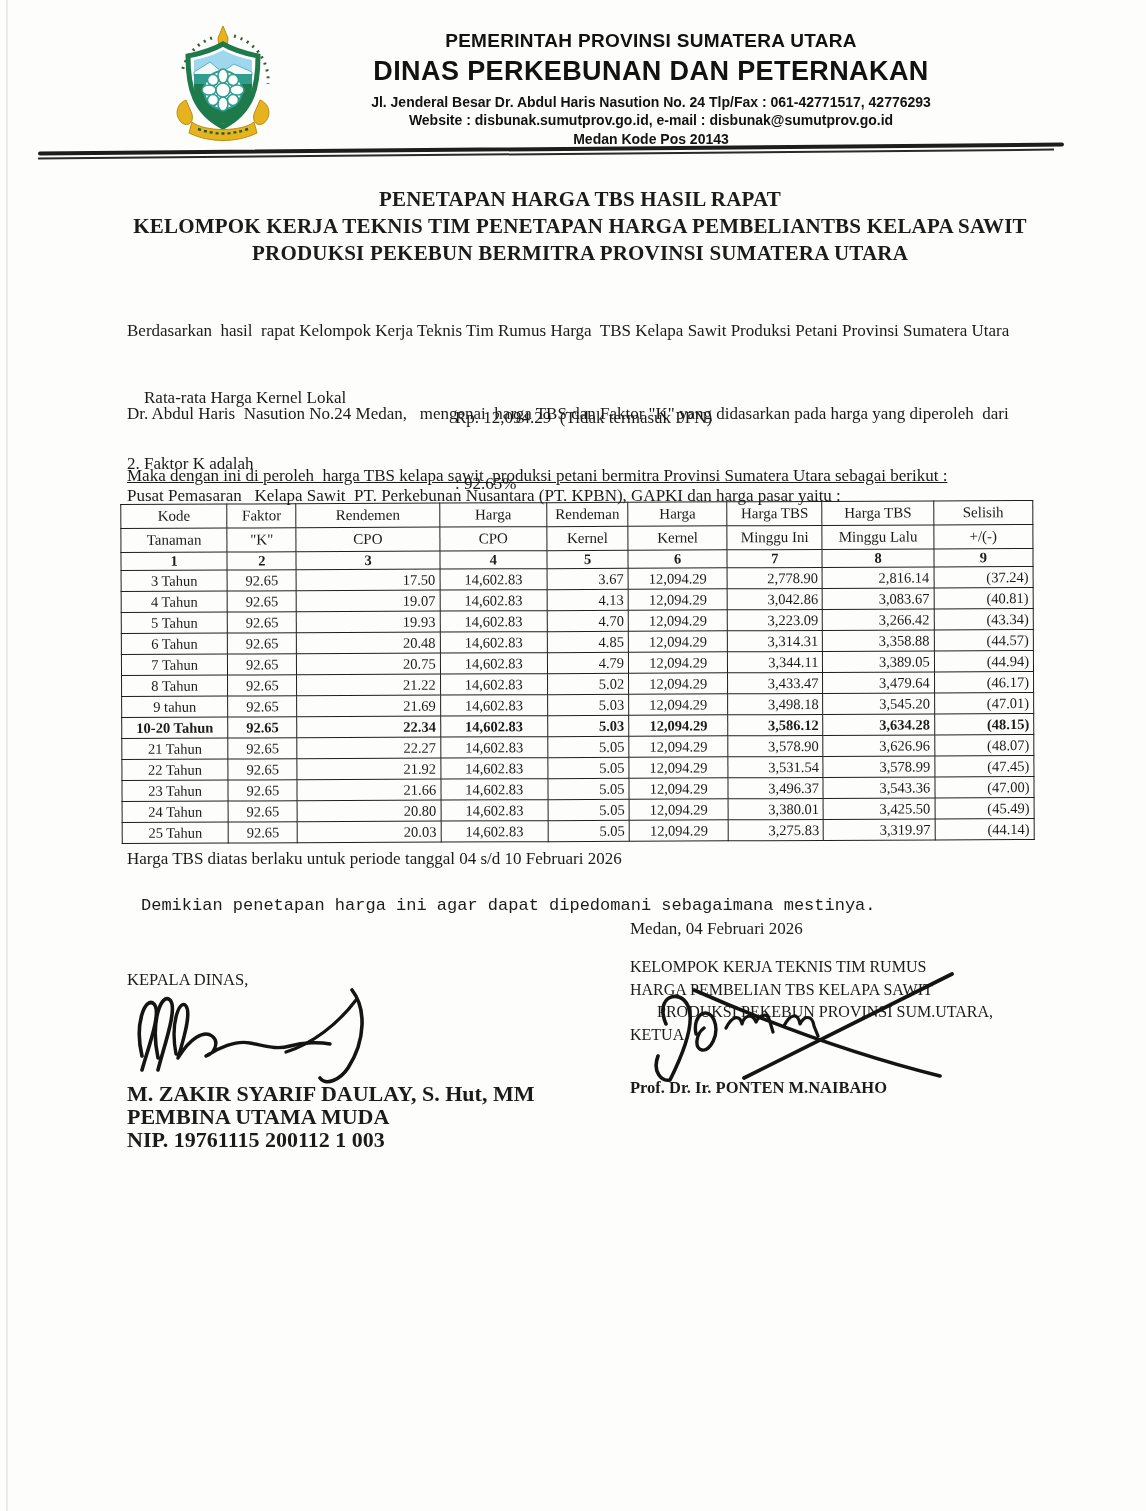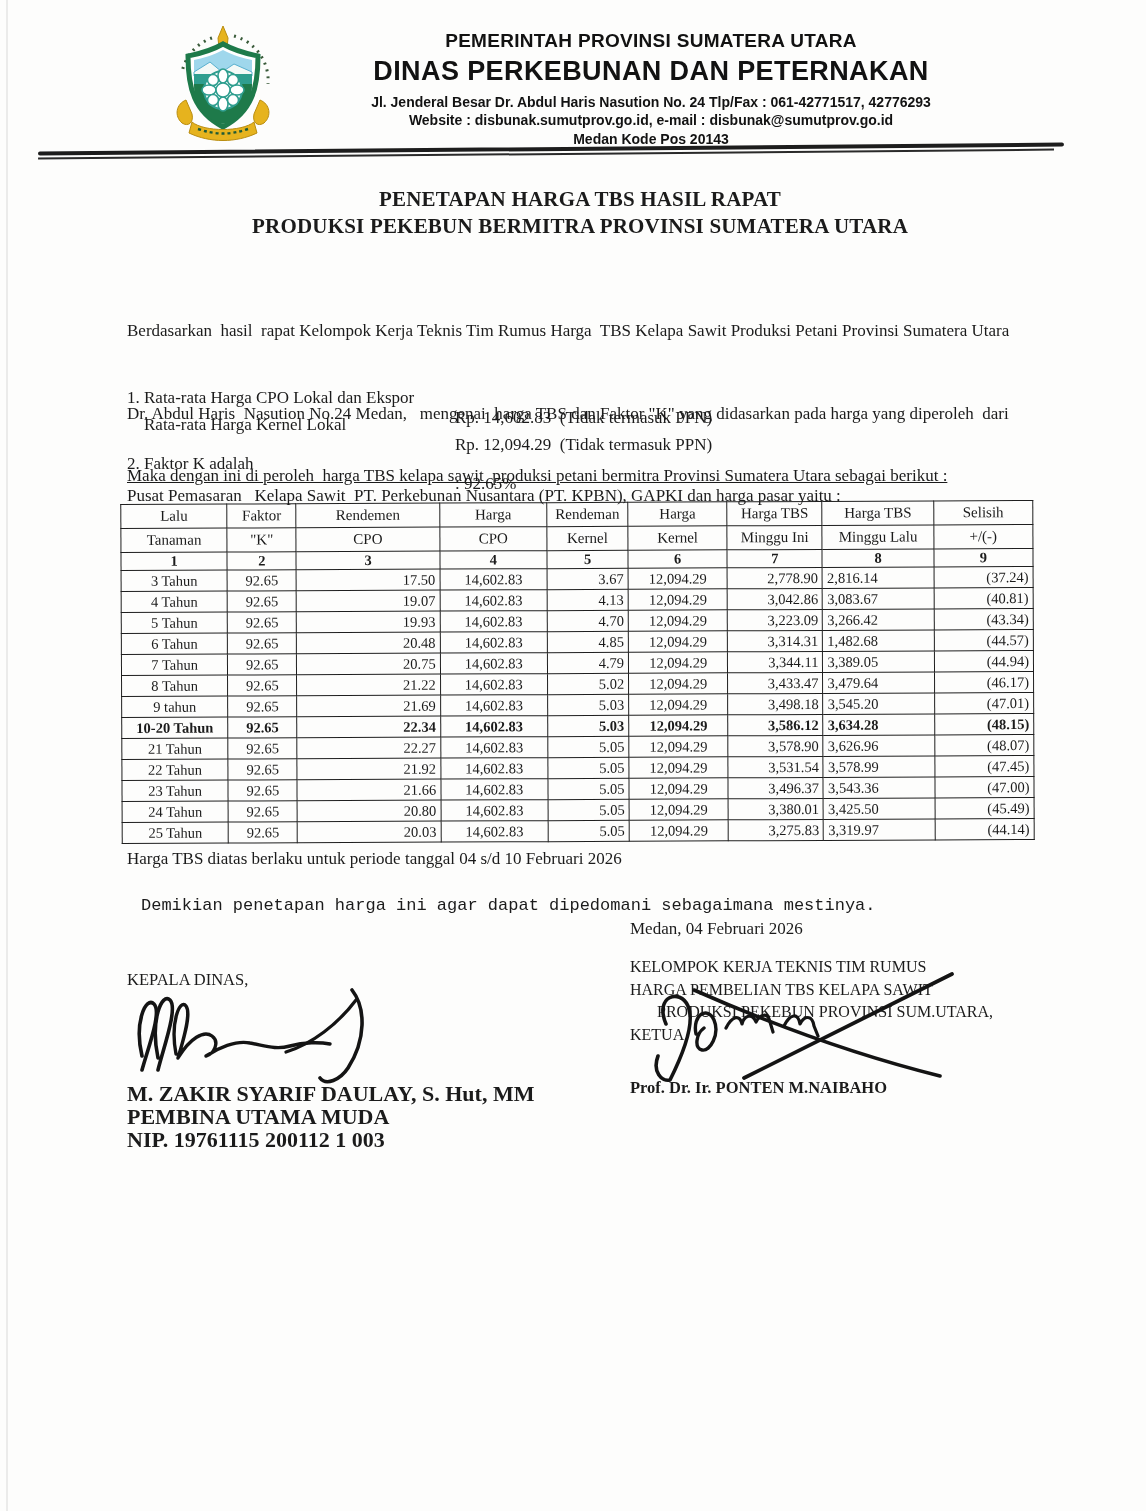--- a/index.html
+++ b/index.html
@@ -44,21 +44,21 @@
   }
   table.price thead th{text-align:center; font-size:15px; height:23px;}
   table.price tr.num-row th{height:17px; font-weight:bold; font-size:14.5px;}
   td.c0{text-align:center;}
   td.c1{text-align:center;}
   td.c2{text-align:right; padding-right:11px;}
   td.c3{text-align:center;}
   td.c4{text-align:right; padding-right:10px;}
   td.c5{text-align:center;}
   td.c6{text-align:right; padding-right:9px;}
-  td.c7{text-align:left; padding-right:17px;}
+  td.c7{text-align:right; padding-right:17px;}
   td.c8{text-align:right; padding-right:3px;}
   tr.bold-row td{font-weight:bold;}
 
   
   .validity{position:absolute; left:127px; top:849px; font-size:17px;}
   .closing{position:absolute; left:141px; top:896px; font-size:17px;font-family:Liberation Mono, monospace;}
   .place-date{position:absolute; left:630px; top:919px; font-size:17px;}
   .right-block{position:absolute; left:630px; top:956px; font-size:16px; line-height:22.5px;}
   .right-block .indent{padding-left:27px;}
   .right-name{position:absolute; left:630px; top:1078px; font-weight:bold; font-size:16.5px;}
@@ -114,34 +114,31 @@
     <div class="lh-web">Website : disbunak.sumutprov.go.id, e-mail : disbunak@sumutprov.go.id</div>
     <div class="lh-city">Medan Kode Pos 20143</div>
   </div>
   <div class="rule">
     <div class="r1"></div>
       <div class="r2"></div>
   </div>
 
   <div class="title-block">
     <div>PENETAPAN HARGA TBS HASIL RAPAT</div>
+    <div>KELOMPOK KERJA TEKNIS TIM PENETAPAN HARGA PEMBELIANTBS KELAPA SAWIT</div>
     <div>PRODUKSI PEKEBUN BERMITRA PROVINSI SUMATERA UTARA</div>
   </div>
 
   <div class="intro">
     <div>Berdasarkan  hasil  rapat Kelompok Kerja Teknis Tim Rumus Harga  TBS Kelapa Sawit Produksi Petani Provinsi Sumatera Utara</div>
     <div>Dr. Abdul Haris  Nasution No.24 Medan,   mengenai  harga TBS dan Faktor "K" yang didasarkan pada harga yang diperoleh  dari</div>
     <div>Pusat Pemasaran   Kelapa Sawit  PT. Perkebunan Nusantara (PT. KPBN), GAPKI dan harga pasar yaitu :</div>
   </div>
 
   <div class="price-list">
-    <div class="pl-row">
-      <span class="pl-label">1. Rata-rata Harga CPO Lokal dan Ekspor</span>
-      <span class="pl-value">Rp. 14,602.83  (Tidak termasuk PPN)</span>
-    </div>
     <div class="pl-row">
       <span class="pl-label">    Rata-rata Harga Kernel Lokal</span>
       <span class="pl-value">Rp. 12,094.29  (Tidak termasuk PPN)</span>
     </div>
     <div class="pl-row pl-factor" style="position:absolute;">
       <span class="pl-label">2. Faktor K adalah</span>
       <span class="pl-value">: 92.65%</span>
     </div>
   </div>
 
@@ -155,21 +152,21 @@
           <col style="width:143px">
         <col style="width:107px">
           <col style="width:81px">
           <col style="width:99px">
         <col style="width:95px">
           <col style="width:111px">
           <col style="width:99px">
       </colgroup>
       <thead>
           <tr>
-            <th class="c0">Lalu</th>
+            <th class="c0">Kode</th>
             <th class="c1">Faktor</th>
             <th class="c2">Rendemen</th>
             <th class="c3">Harga</th>
             <th class="c4">Rendeman</th>
             <th class="c5">Harga</th>
             <th class="c6">Harga TBS</th>
             <th class="c7">Harga TBS</th>
             <th class="c8">Selisih</th>
           </tr>
           <tr>
@@ -230,21 +227,21 @@
             <td class="c8">(43.34)</td>
           </tr>
           <tr>
             <td class="c0">6 Tahun</td>
             <td class="c1">92.65</td>
             <td class="c2">20.48</td>
             <td class="c3">14,602.83</td>
             <td class="c4">4.85</td>
             <td class="c5">12,094.29</td>
             <td class="c6">3,314.31</td>
-            <td class="c7">1,482.68</td>
+            <td class="c7">3,358.88</td>
             <td class="c8">(44.57)</td>
           </tr>
           <tr>
             <td class="c0">7 Tahun</td>
             <td class="c1">92.65</td>
             <td class="c2">20.75</td>
             <td class="c3">14,602.83</td>
             <td class="c4">4.79</td>
             <td class="c5">12,094.29</td>
             <td class="c6">3,344.11</td>

